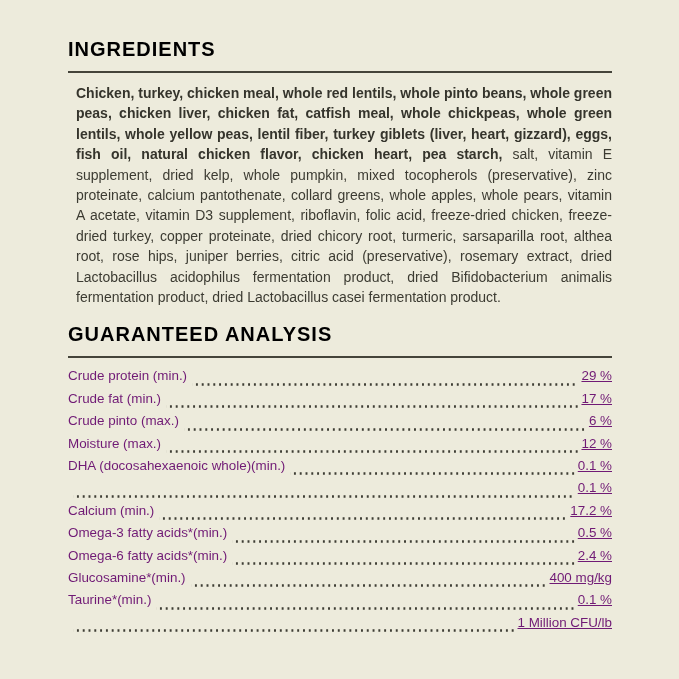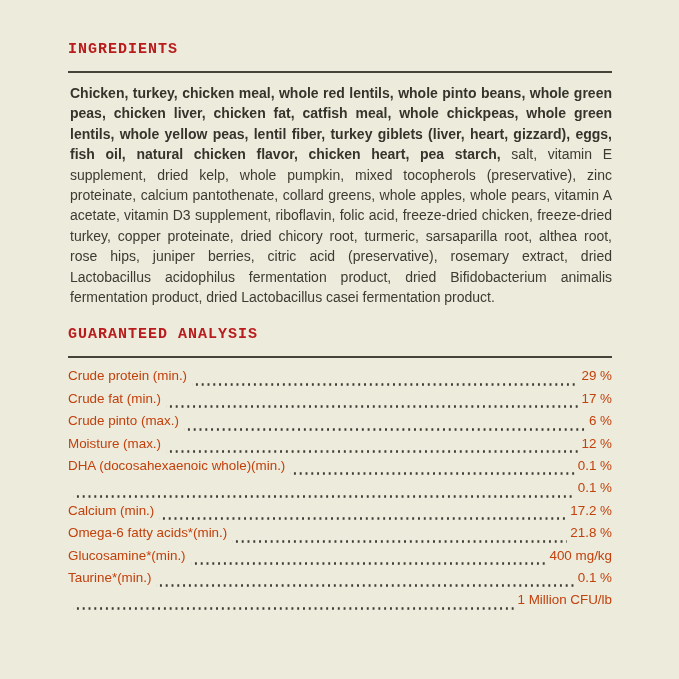--- a/index.html
+++ b/index.html
@@ -8,63 +8,63 @@
     height: 679px;
     background: #edebdc;
     overflow: hidden;
     font-family: "Liberation Sans", sans-serif;
     color: #3e3d34;
   }
   .content {
     padding: 36px 67px 0 68px;
   }
   .section-title {
-    font-family: Liberation Mono, monospace;
+    font-family: Liberation Sans, sans-serif;
     font-weight: bold;
-    color: #b91c1c;
-    font-size: 15px;
+    color: #000000;
+    font-size: 20px;
     line-height: 27px;
     letter-spacing: 1px;
     margin: 0 0 8px 0;
   }
   .rule {
     height: 2px;
     background: #45443a;
     margin: 0 0 10px 0;
   }
   .ingredients-text {
     text-align: justify;
     font-size: 14px;
     line-height: 20.4px;
     color: #3c3b32;
-    margin: 0 0 14px 2px;
+    margin: 0 0 14px 8px;
   }
   .ingredients-text .bold-part {
     font-weight: 700;
     color: #35342c;
   }
   .analysis-rows { margin-top: 2px; }
   .analysis-row {
     display: flex;
     align-items: baseline;
     font-size: 13.4px;
     height: 22.4px;
-    color: #c2410c;
+    color: #701a75;
   }
   .row-label { white-space: nowrap; }
   .row-leader {
     flex: 1;
     align-self: stretch;
     margin: 0 3px 0 5px;
     background-image: radial-gradient(circle, #3e3d34 1.05px, rgba(0,0,0,0) 1.3px);
     background-size: 5.8px 3px;
     background-repeat: repeat-x;
     background-position: left 2px bottom 5px;
   }
-  .row-value { white-space: nowrap; }
+  .row-value { white-space: nowrap; text-decoration: underline; }
 </style>
 </head>
 <body>
 
 <div class="content">
 
   <section>
     <h1 class="section-title">INGREDIENTS</h1>
     <div class="rule"></div>
     <p class="ingredients-text"><span class="bold-part">Chicken, turkey, chicken meal, whole red lentils, whole pinto beans, whole green peas, chicken liver, chicken fat, catfish meal, whole chickpeas, whole green lentils, whole yellow peas, lentil fiber, turkey giblets (liver, heart, gizzard), eggs, fish oil, natural chicken flavor, chicken heart, pea starch,</span><span> salt, vitamin E supplement, dried kelp, whole pumpkin, mixed tocopherols (preservative), zinc proteinate, calcium pantothenate, collard greens, whole apples, whole pears, vitamin A acetate, vitamin D3 supplement, riboflavin, folic acid, freeze-dried chicken, freeze-dried turkey, copper proteinate, dried chicory root, turmeric, sarsaparilla root, althea root, rose hips, juniper berries, citric acid (preservative), rosemary extract, dried Lactobacillus acidophilus fermentation product, dried Bifidobacterium animalis fermentation product, dried Lactobacillus casei fermentation product.</span></p>
@@ -111,25 +111,30 @@
   </div>
 
   <div class="analysis-row">
     <span class="row-label">Calcium (min.)</span>
     <span class="row-leader"></span>
     <span class="row-value">17.2 %</span>
   </div>
 
 
 
+  <div class="analysis-row">
+    <span class="row-label">Omega-3 fatty acids*(min.)</span>
+    <span class="row-leader"></span>
+    <span class="row-value">0.5 %</span>
+  </div>
 
   <div class="analysis-row">
     <span class="row-label">Omega-6 fatty acids*(min.)</span>
     <span class="row-leader"></span>
-    <span class="row-value">21.8 %</span>
+    <span class="row-value">2.4 %</span>
   </div>
 
   <div class="analysis-row">
     <span class="row-label">Glucosamine*(min.)</span>
     <span class="row-leader"></span>
     <span class="row-value">400 mg/kg</span>
   </div>
 
   <div class="analysis-row">
     <span class="row-label">Taurine*(min.)</span>

